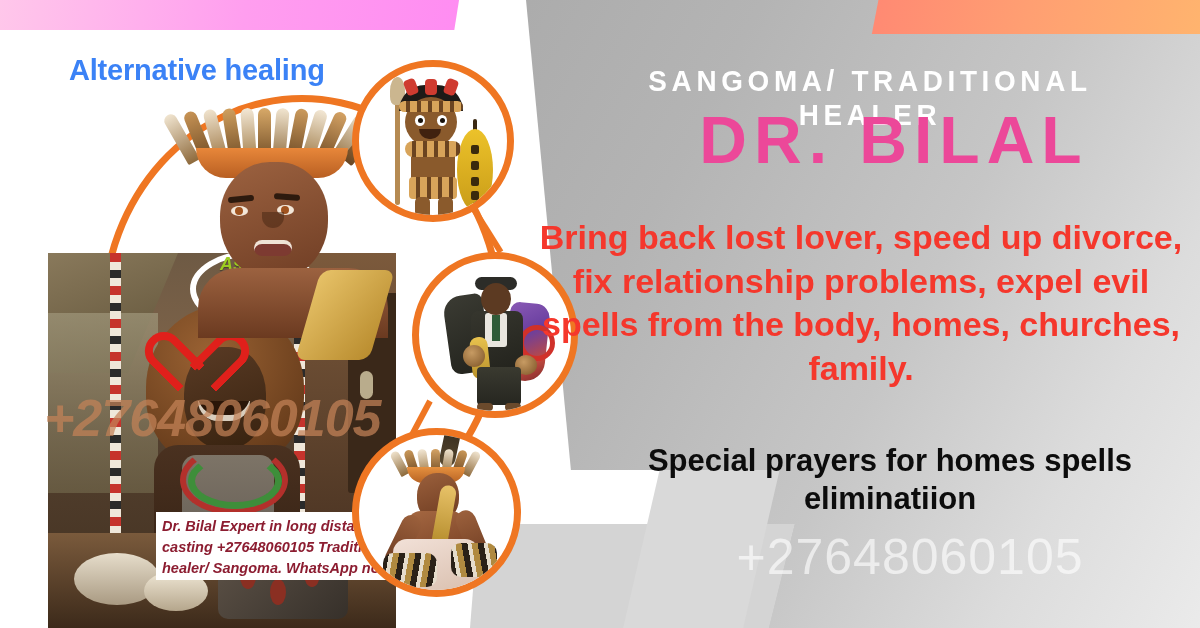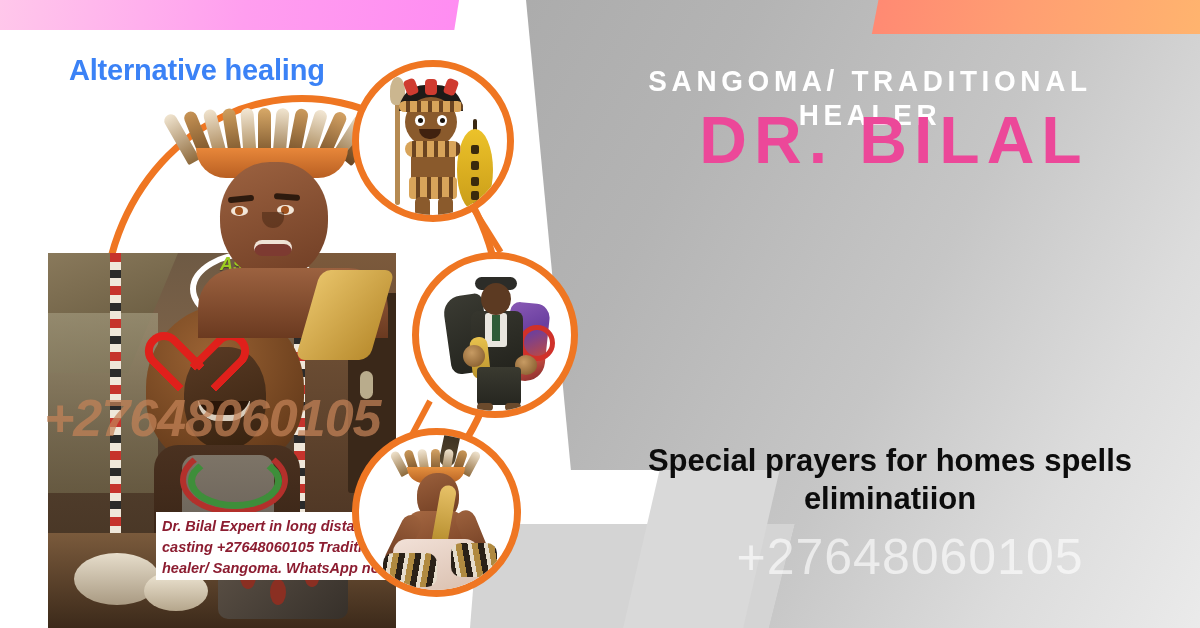--- a/index.html
+++ b/index.html
@@ -370,16 +370,17 @@
     <div class="c3-arm" style="left:34px;top:78px;transform:rotate(26deg)"></div>
     <div class="c3-arm" style="left:104px;top:74px;transform:rotate(-22deg)"></div>
     <div class="c3-wrap"></div>
     <div class="c3-fur"></div>
     <div class="c3-fur2"></div>
   </div>
 
   <div class="alt-healing">Alternative healing</div>
   <div class="kicker">SANGOMA/ TRADITIONAL HEALER</div>
   <div class="bigname">DR. BILAL</div>
+  <div class="redblock">Bring back lost lover, speed up divorce, fix relationship problems, expel evil spells from the body, homes, churches, family.</div>
   <div class="blackblock">Special prayers for  homes spells eliminatiion</div>
   <div class="phone-wm">+27648060105</div>
 
 </div>
 
 </body></html>

